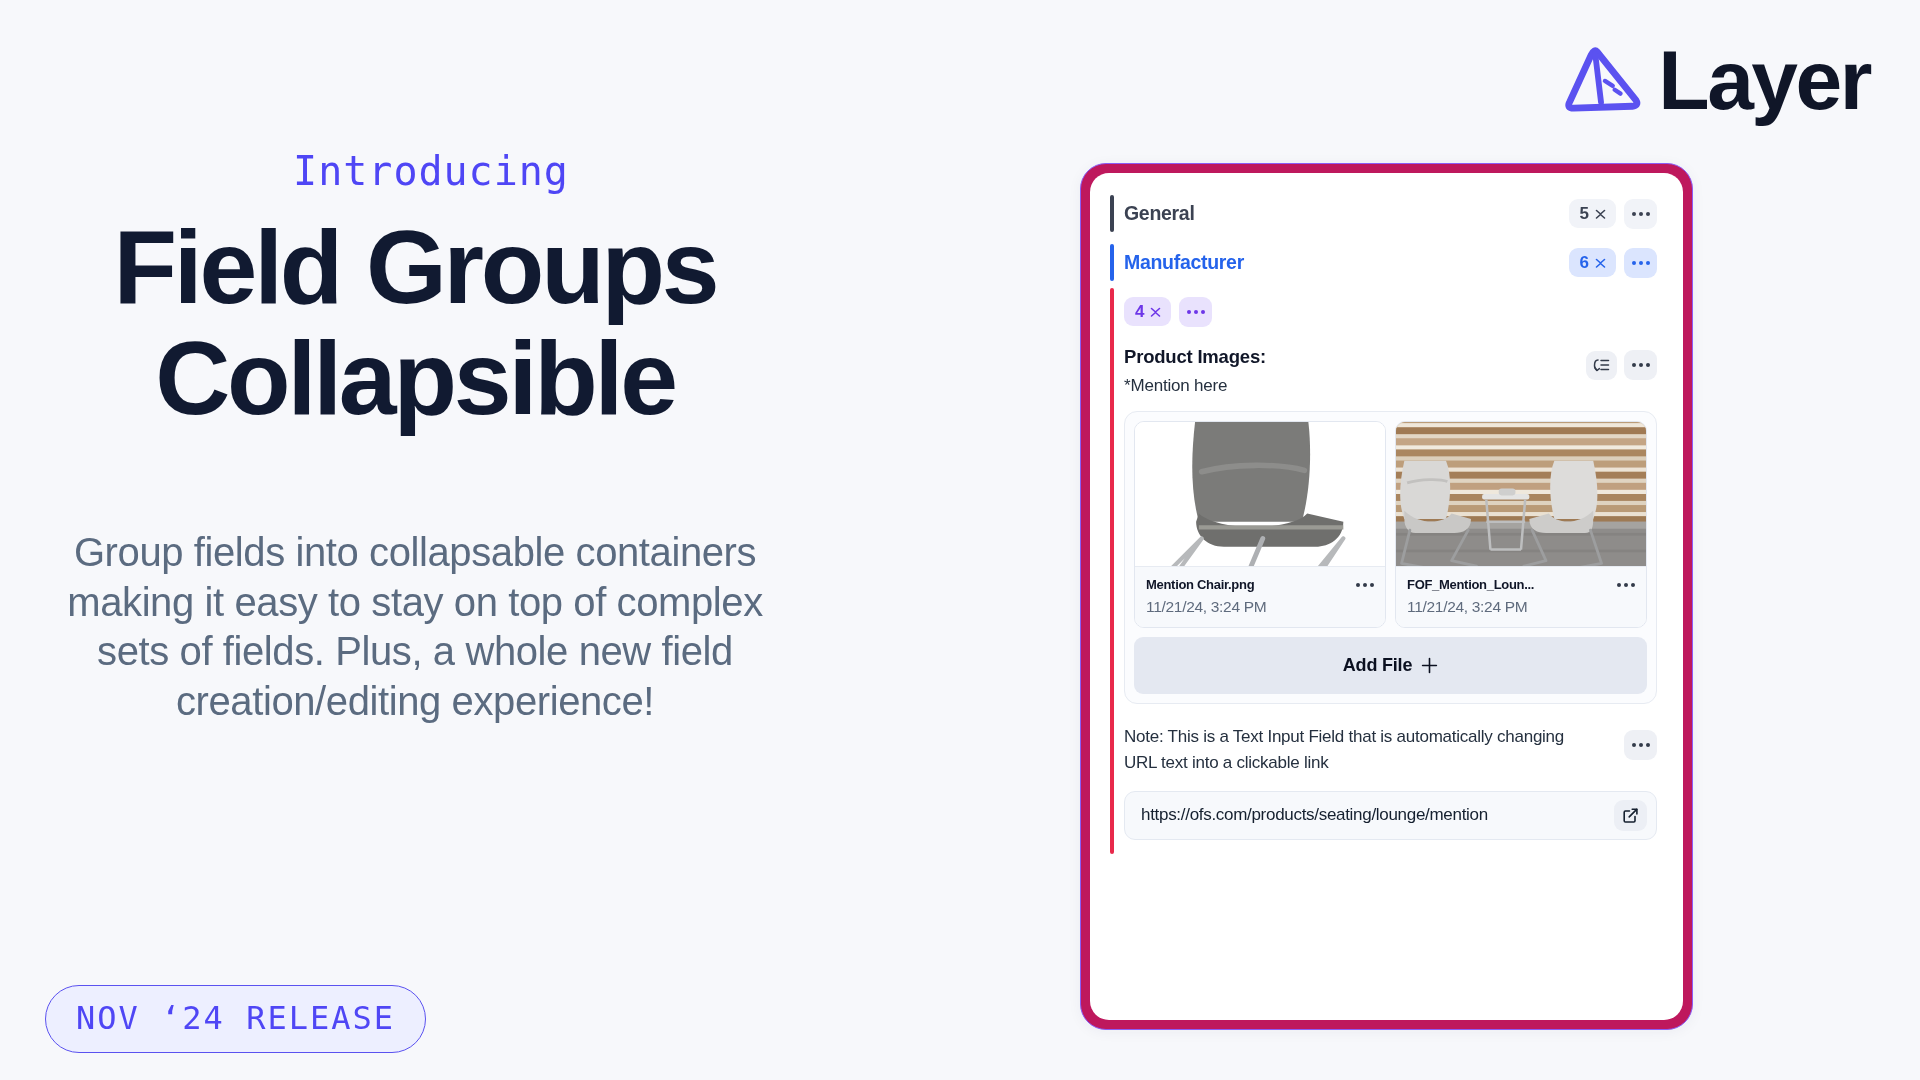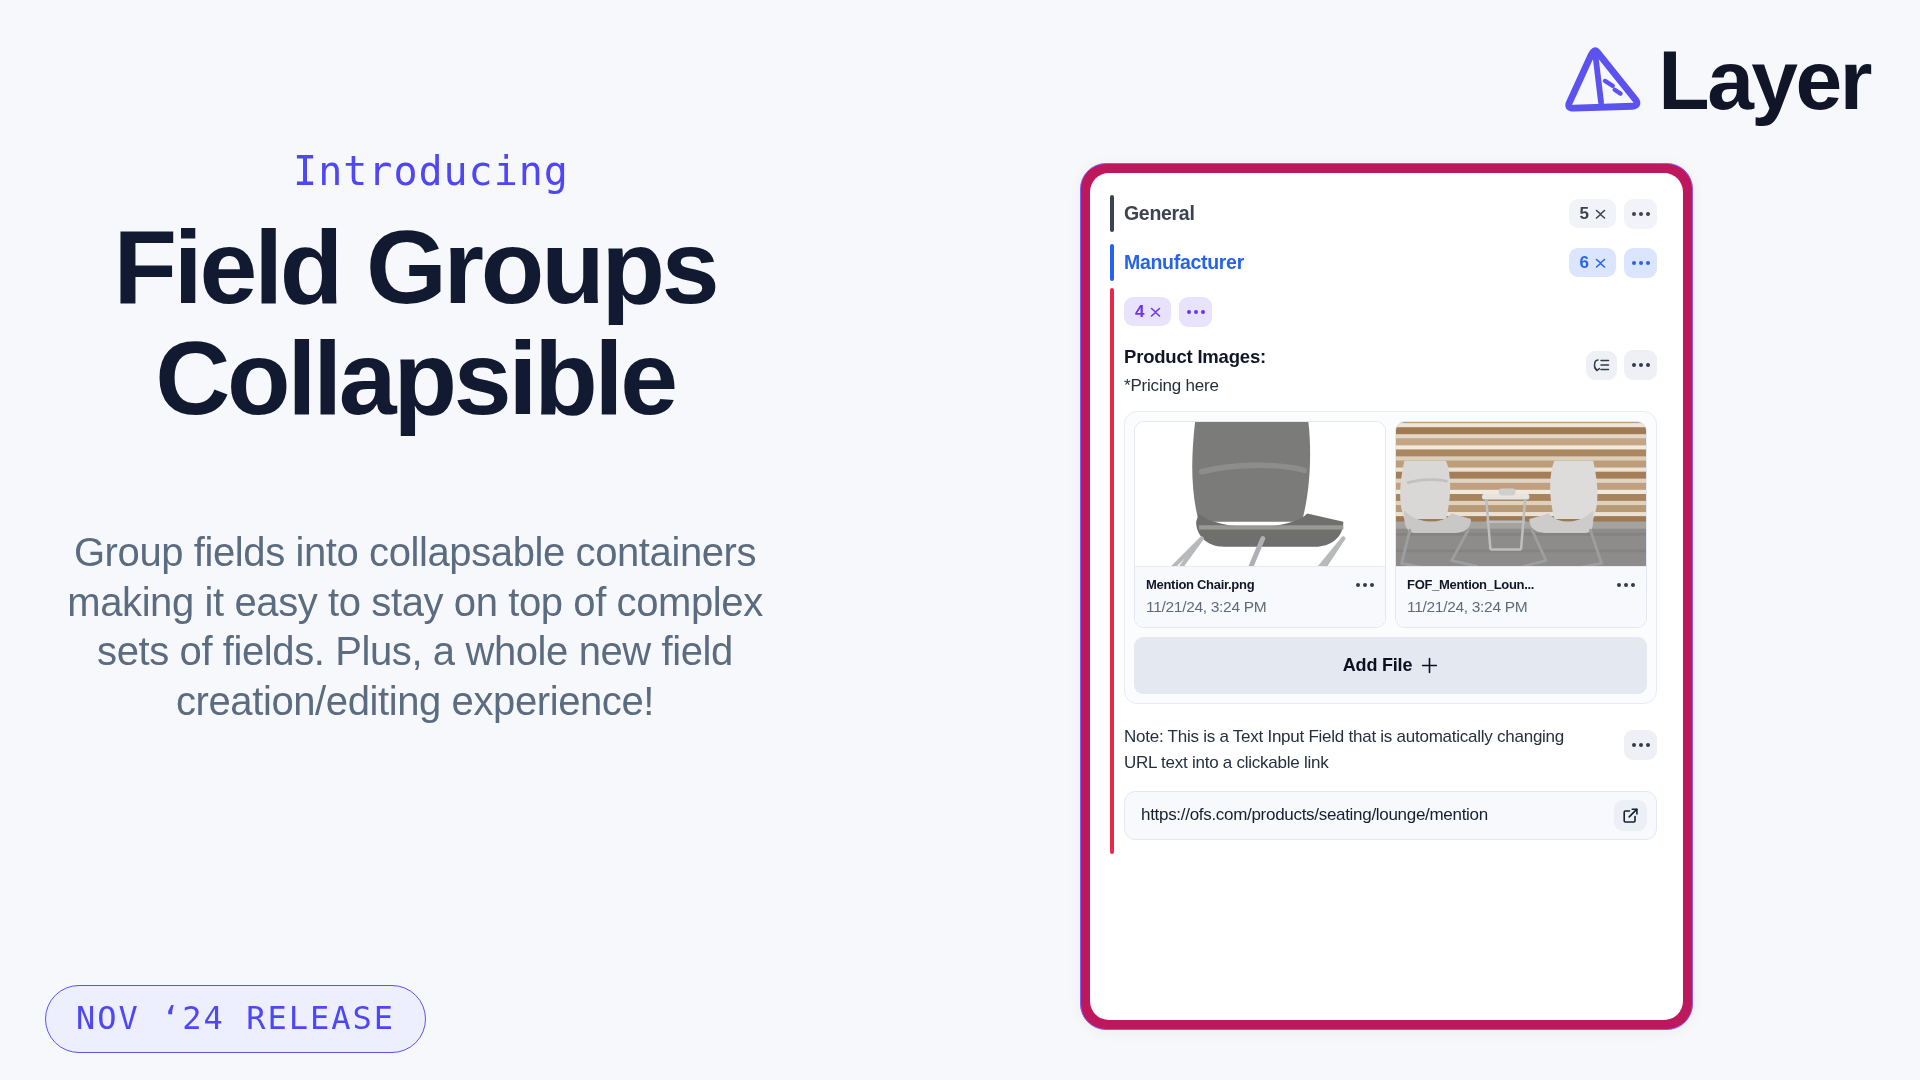--- a/index.html
+++ b/index.html
@@ -404,21 +404,21 @@
       </span>
     </div>
 
 
     <div class="pd-body">
       <span class="pd-bar"></span>
 
       <div class="field-head">
         <div>
           <div class="field-label">Product Images:</div>
-          <div class="field-sub">*Pricing here</div>
+          <div class="field-sub">*Mention here</div>
         </div>
         <div class="head-icons">
           <span class="icon-chip">
             <svg width="17" height="15" viewBox="0 0 17 15">
               <path d="M5 2 C2 2 1.5 5 1.5 7.5 C1.5 10 2.6 11.6 4 12.3" stroke="#333b4a" stroke-width="1.5" fill="none" stroke-linecap="round"></path>
               <path d="M2 9.6 L4 12.5 L6.4 10.6" stroke="#333b4a" stroke-width="1.5" fill="none" stroke-linecap="round" stroke-linejoin="round"></path>
               <path d="M8 2.6 H15.5 M8 7 H15.5 M8 11.4 H15.5" stroke="#333b4a" stroke-width="1.5" stroke-linecap="round"></path>
             </svg>
           </span>
           <span class="dots-chip" style="background:#eef0f5">

